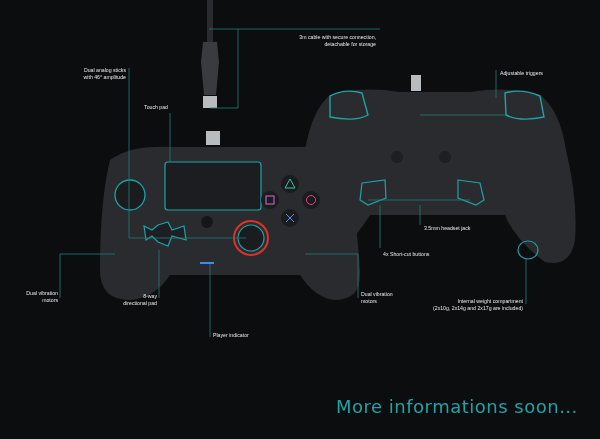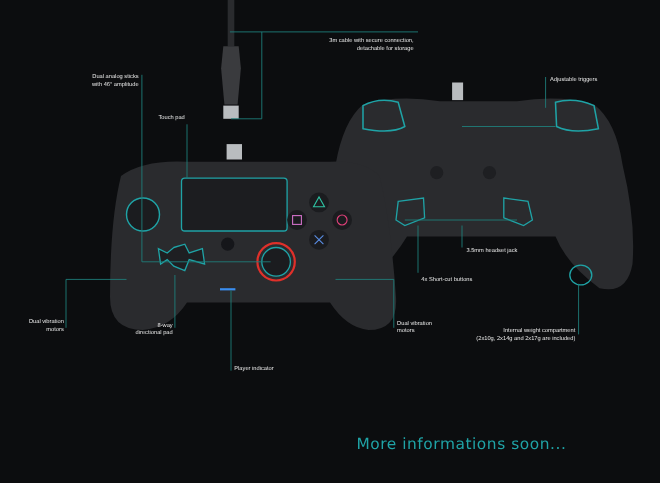--- a/index.html
+++ b/index.html
@@ -1,20 +1,20 @@
 <!DOCTYPE html>
 <html><head>
 <meta charset="utf-8">
 <style>
   html,body{margin:0;padding:0;background:#0c0d0f;}
   #stage{position:relative;width:600px;height:439px;overflow:hidden;background:#0c0d0f;font-family:"Liberation Sans",sans-serif;color:#e6e6e6;}
   svg.art{position:absolute;left:0;top:0;}
   .lbl{position:absolute;font-size:5.2px;line-height:6.6px;color:#e8e8e8;white-space:pre;}
   .r{text-align:right;}
-  .soon{position:absolute;left:324px;top:396px;font-family:"DejaVu Sans",sans-serif;font-size:14px;color:#1fa3a6;letter-spacing:0.5px;}
+  .soon{position:absolute;left:336px;top:396px;font-family:"DejaVu Sans",sans-serif;font-size:18px;color:#1fa3a6;letter-spacing:0.5px;}
 </style>
 </head>
 <body>
 
 <div id="stage">
 
   <svg class="art" width="600" height="439" viewBox="0 0 600 439">
 
     <g>
       <rect x="207" y="0" width="6" height="42" fill="#2a2b2e"></rect>

